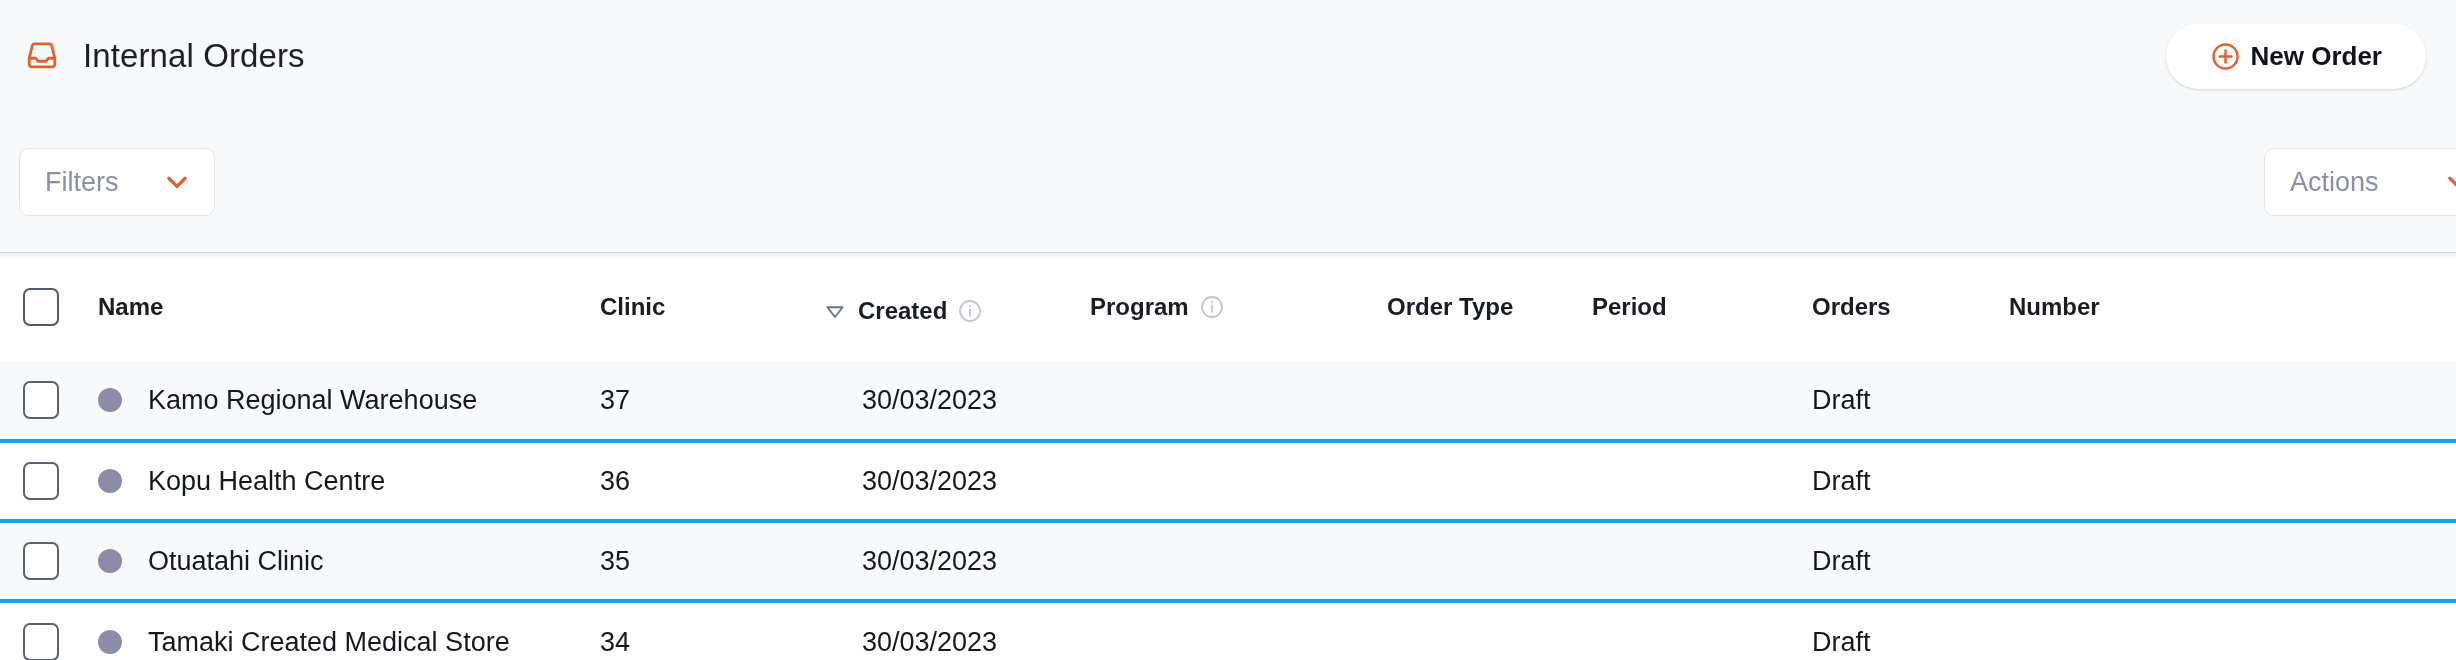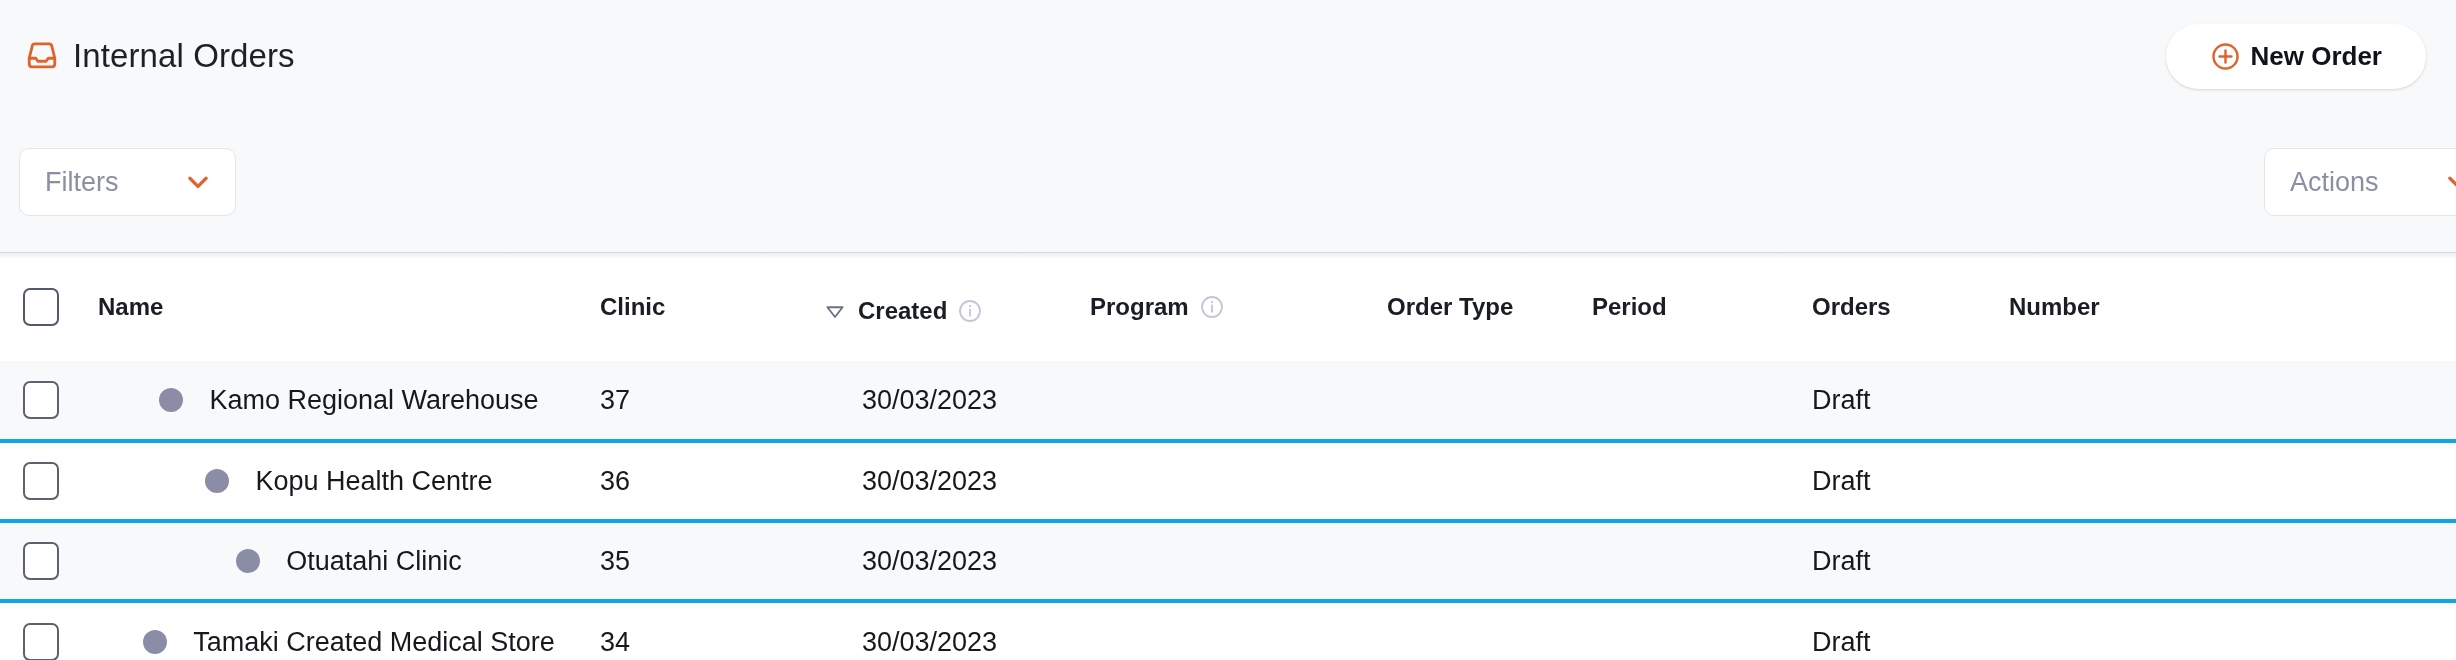--- a/index.html
+++ b/index.html
@@ -24,21 +24,21 @@
     flex: 0 0 112px;
     display: flex;
     align-items: center;
     justify-content: space-between;
     padding: 0 30px 0 25px;
     background: #f8f9fb;
   }
   .title-group {
     display: flex;
     align-items: center;
-    gap: 14px;
+    gap: 24px;
   }
   .title-icon { width: 34px; height: 34px; display: block; }
   .page-title {
     font-size: 33px;
     font-weight: 400;
     color: #1d2026;
     letter-spacing: 0.1px;
     white-space: nowrap;
   }
 
@@ -89,21 +89,21 @@
     padding: 0 22px 0 25px;
     cursor: pointer;
   }
   .select-box .sel-text {
     font-size: 27px;
     color: #8b8fa3;
     font-weight: 400;
     white-space: nowrap;
   }
   .chev { width: 30px; height: 30px; flex: 0 0 30px; margin-left: 34px; display: block; }
-  #filters-select { width: 217px; }
+  #filters-select { width: 196px; }
   #actions-select {
     position: absolute;
     right: -40px;
     width: 232px;
     top: 50%;
     transform: translateY(-50%);
   }
 
   
   .table-wrap {
@@ -166,21 +166,20 @@
     white-space: nowrap;
   }
   tbody tr:first-child td { border-top: none; }
 
   .cell-pad-check { padding-left: 23px; }
   .cell-name {
     display: flex;
     align-items: center;
     gap: 26px;
     padding-left: 10px;
-    justify-content: center;
   }
   .dot {
     width: 24px; height: 24px;
     border-radius: 50%;
     background: #8b8da6;
     flex: 0 0 24px;
   }
 
   .cbx {
     width: 36px; height: 38px;

